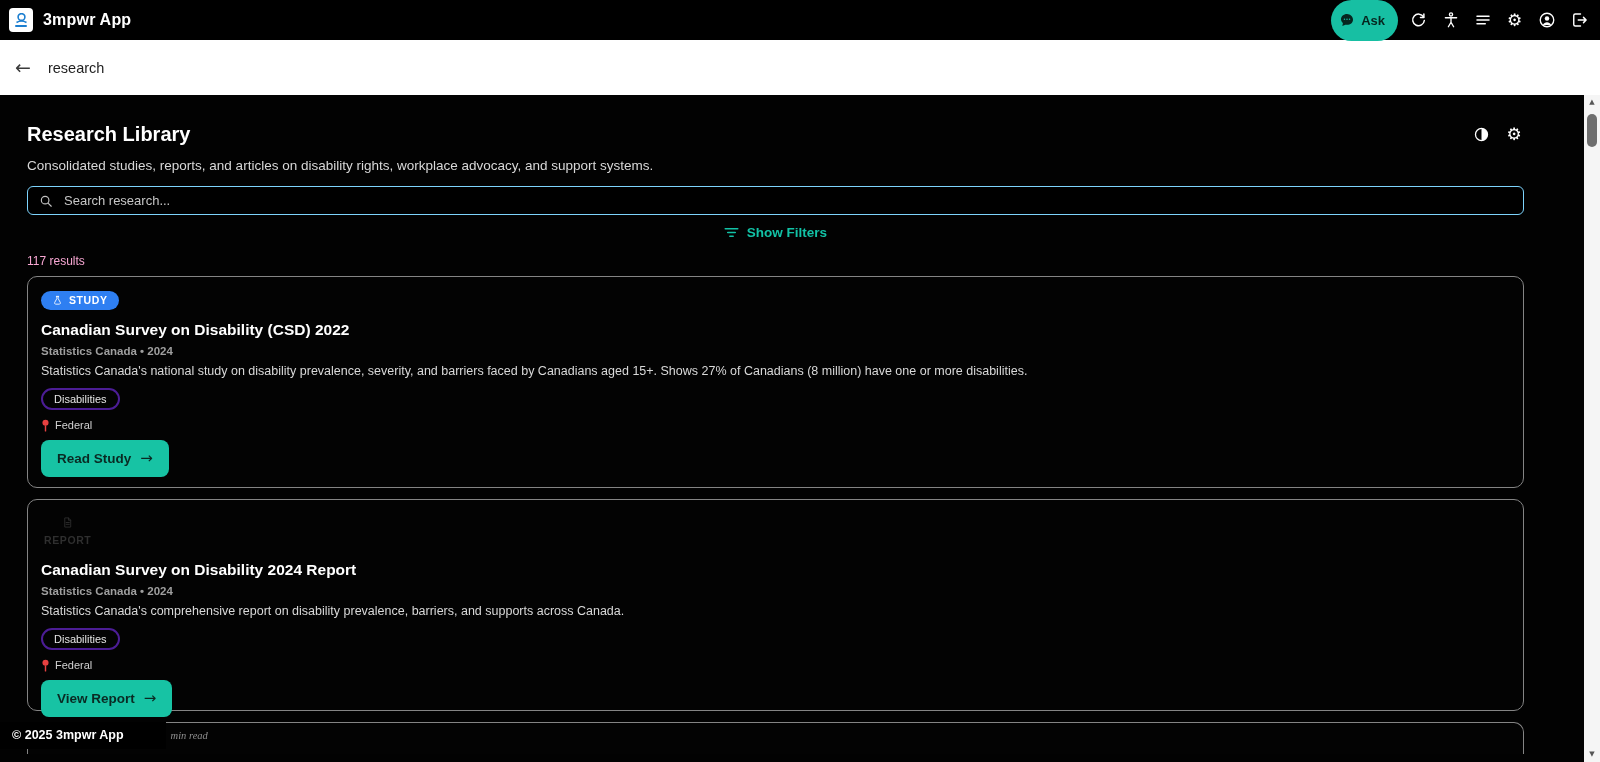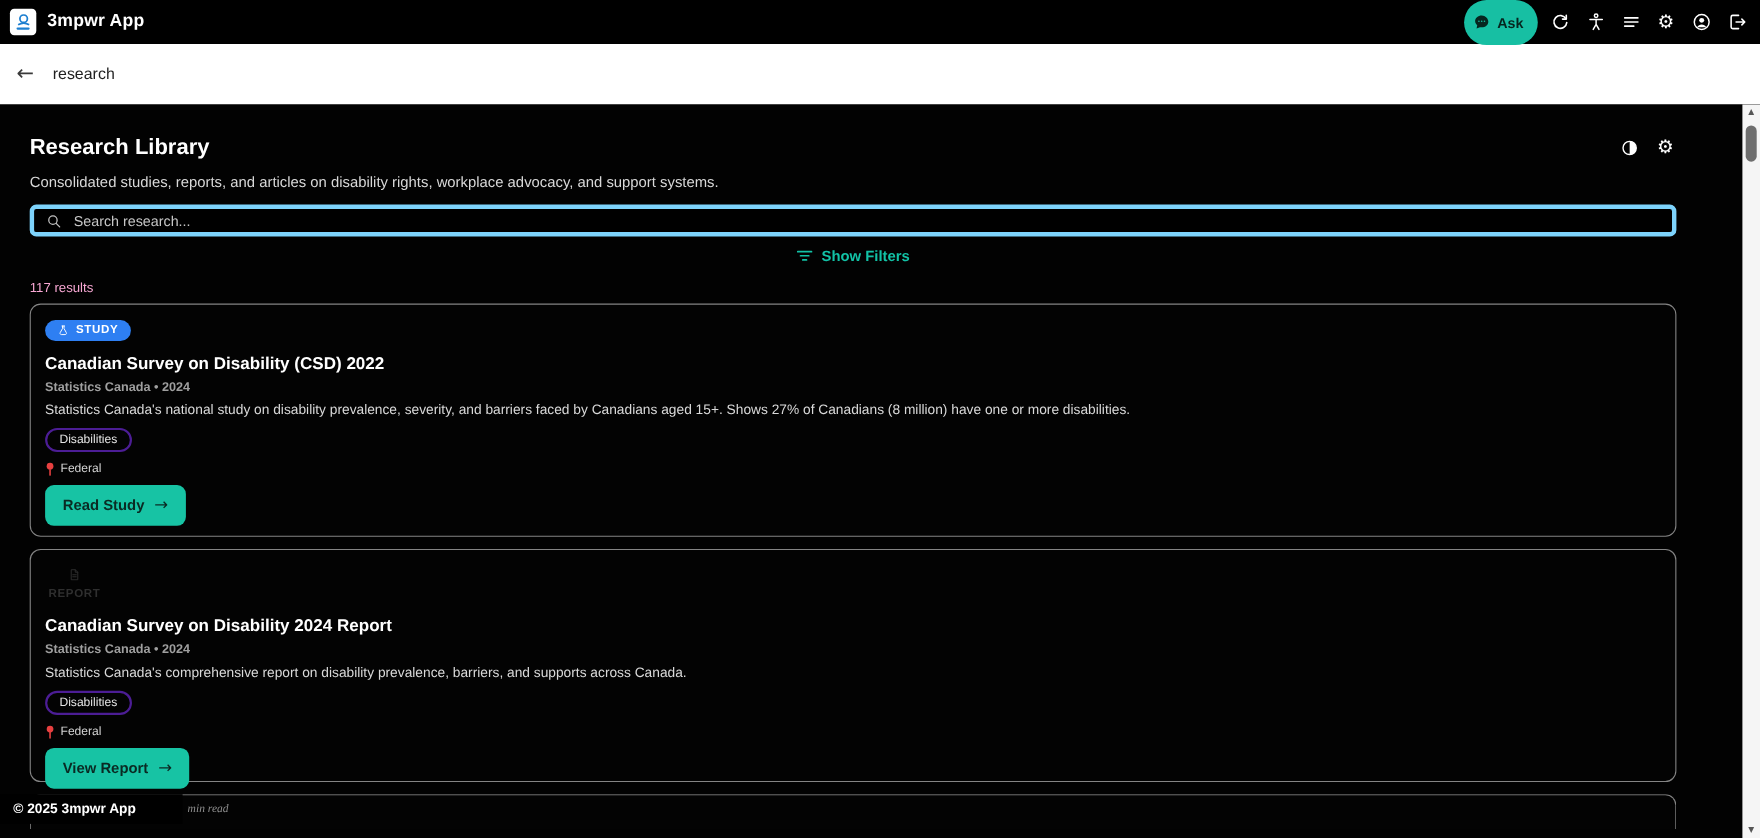--- a/index.html
+++ b/index.html
@@ -30,21 +30,21 @@
   
   .viewport { position:relative; height:667px; background:#020202; display:flex; }
   .content { flex:1; padding:0 60px 0 27px; min-width:0; }
 
   .page-head { margin-top:28px; display:flex; align-items:center; justify-content:space-between; }
   .page-title { margin:0; color:#fff; font-size:20px; font-weight:700; }
   .head-icons { display:flex; align-items:center; gap:13px; }
   .head-icons .icon-btn { width:20px; height:20px; }
   .subtitle { margin:12px 0 0; color:#d8d8d8; font-size:13.5px; }
 
-  .searchbox { margin-top:13px; height:29px; border:4px solid #7dd3fc; border-radius:6px; display:flex; align-items:center; gap:9px; padding:0 11px; background:#000; }
+  .searchbox { margin-top:13px; height:29px; border:1px solid #7dd3fc; border-radius:6px; display:flex; align-items:center; gap:9px; padding:0 11px; background:#000; }
   .searchbox input { flex:1; background:transparent; border:none; outline:none; color:#eee; font-size:13px; }
   .searchbox input::placeholder { color:#c6c6c6; }
 
   .filters-row { margin-top:9px; display:flex; justify-content:center; }
   .show-filters { display:flex; align-items:center; gap:8px; background:none; border:none; color:#12c2a6; font-size:13.5px; font-weight:600; }
 
   .results { margin-top:13px; font-size:12px; color:#f9a8d4; }
 
   .card { margin-top:8px; height:212px; border:1px solid #848484; border-radius:10px; padding:14px 13px 15px; background:#030303; }
   .card + .card { margin-top:11px; }

